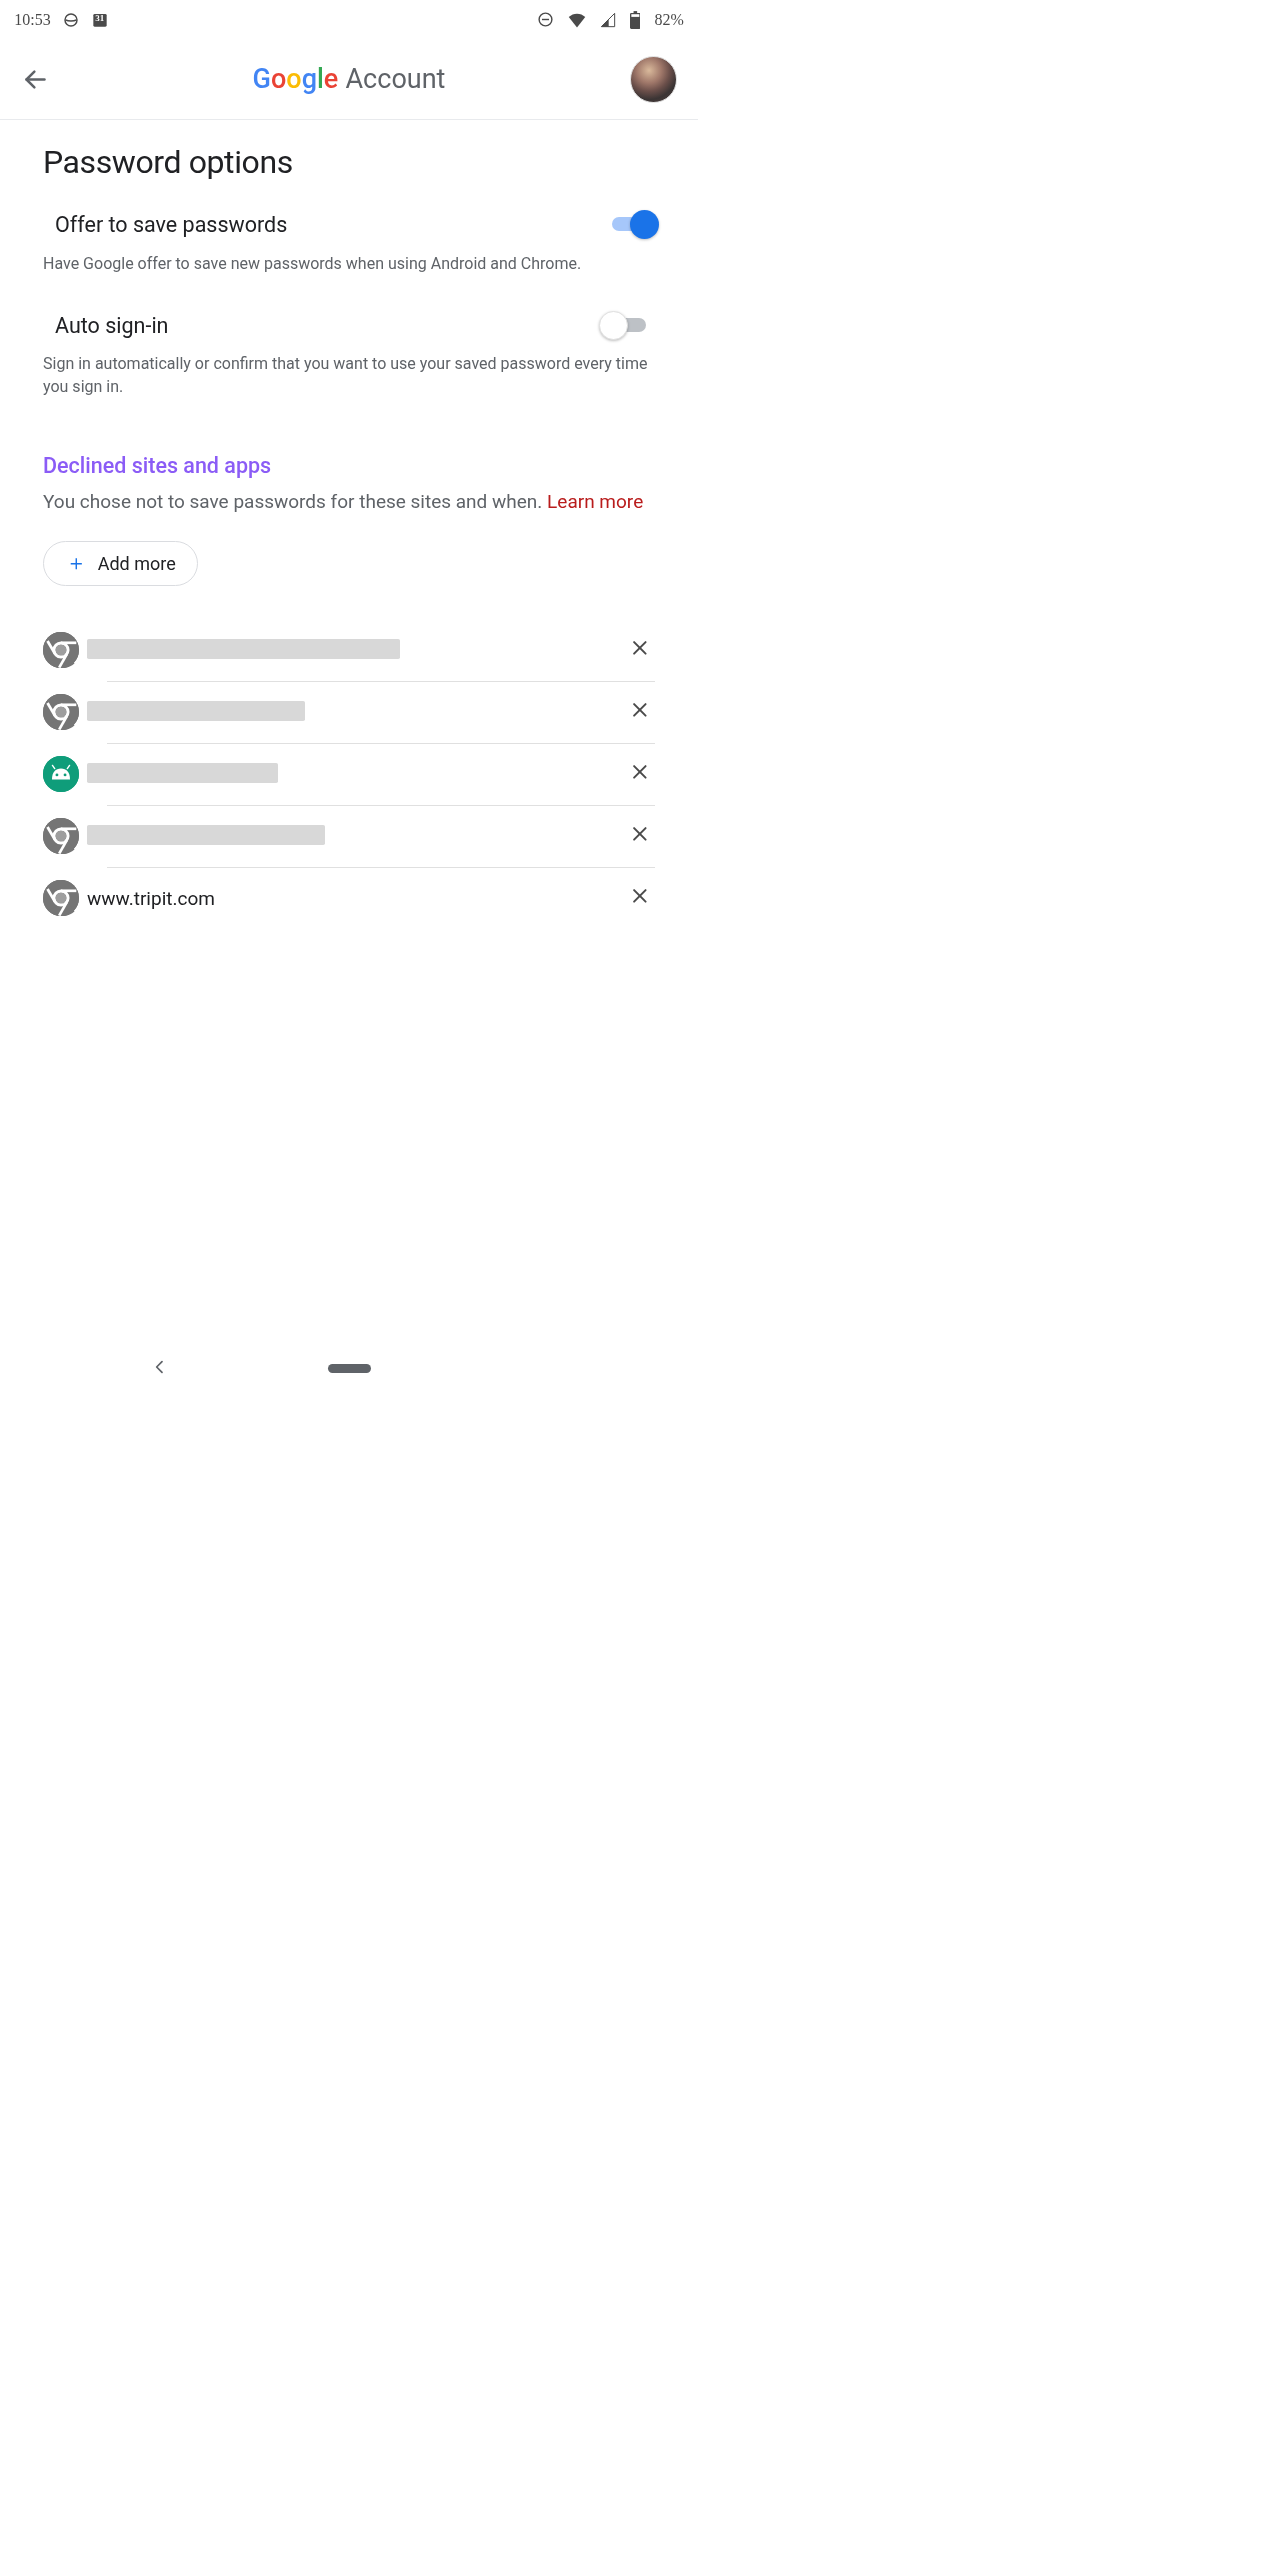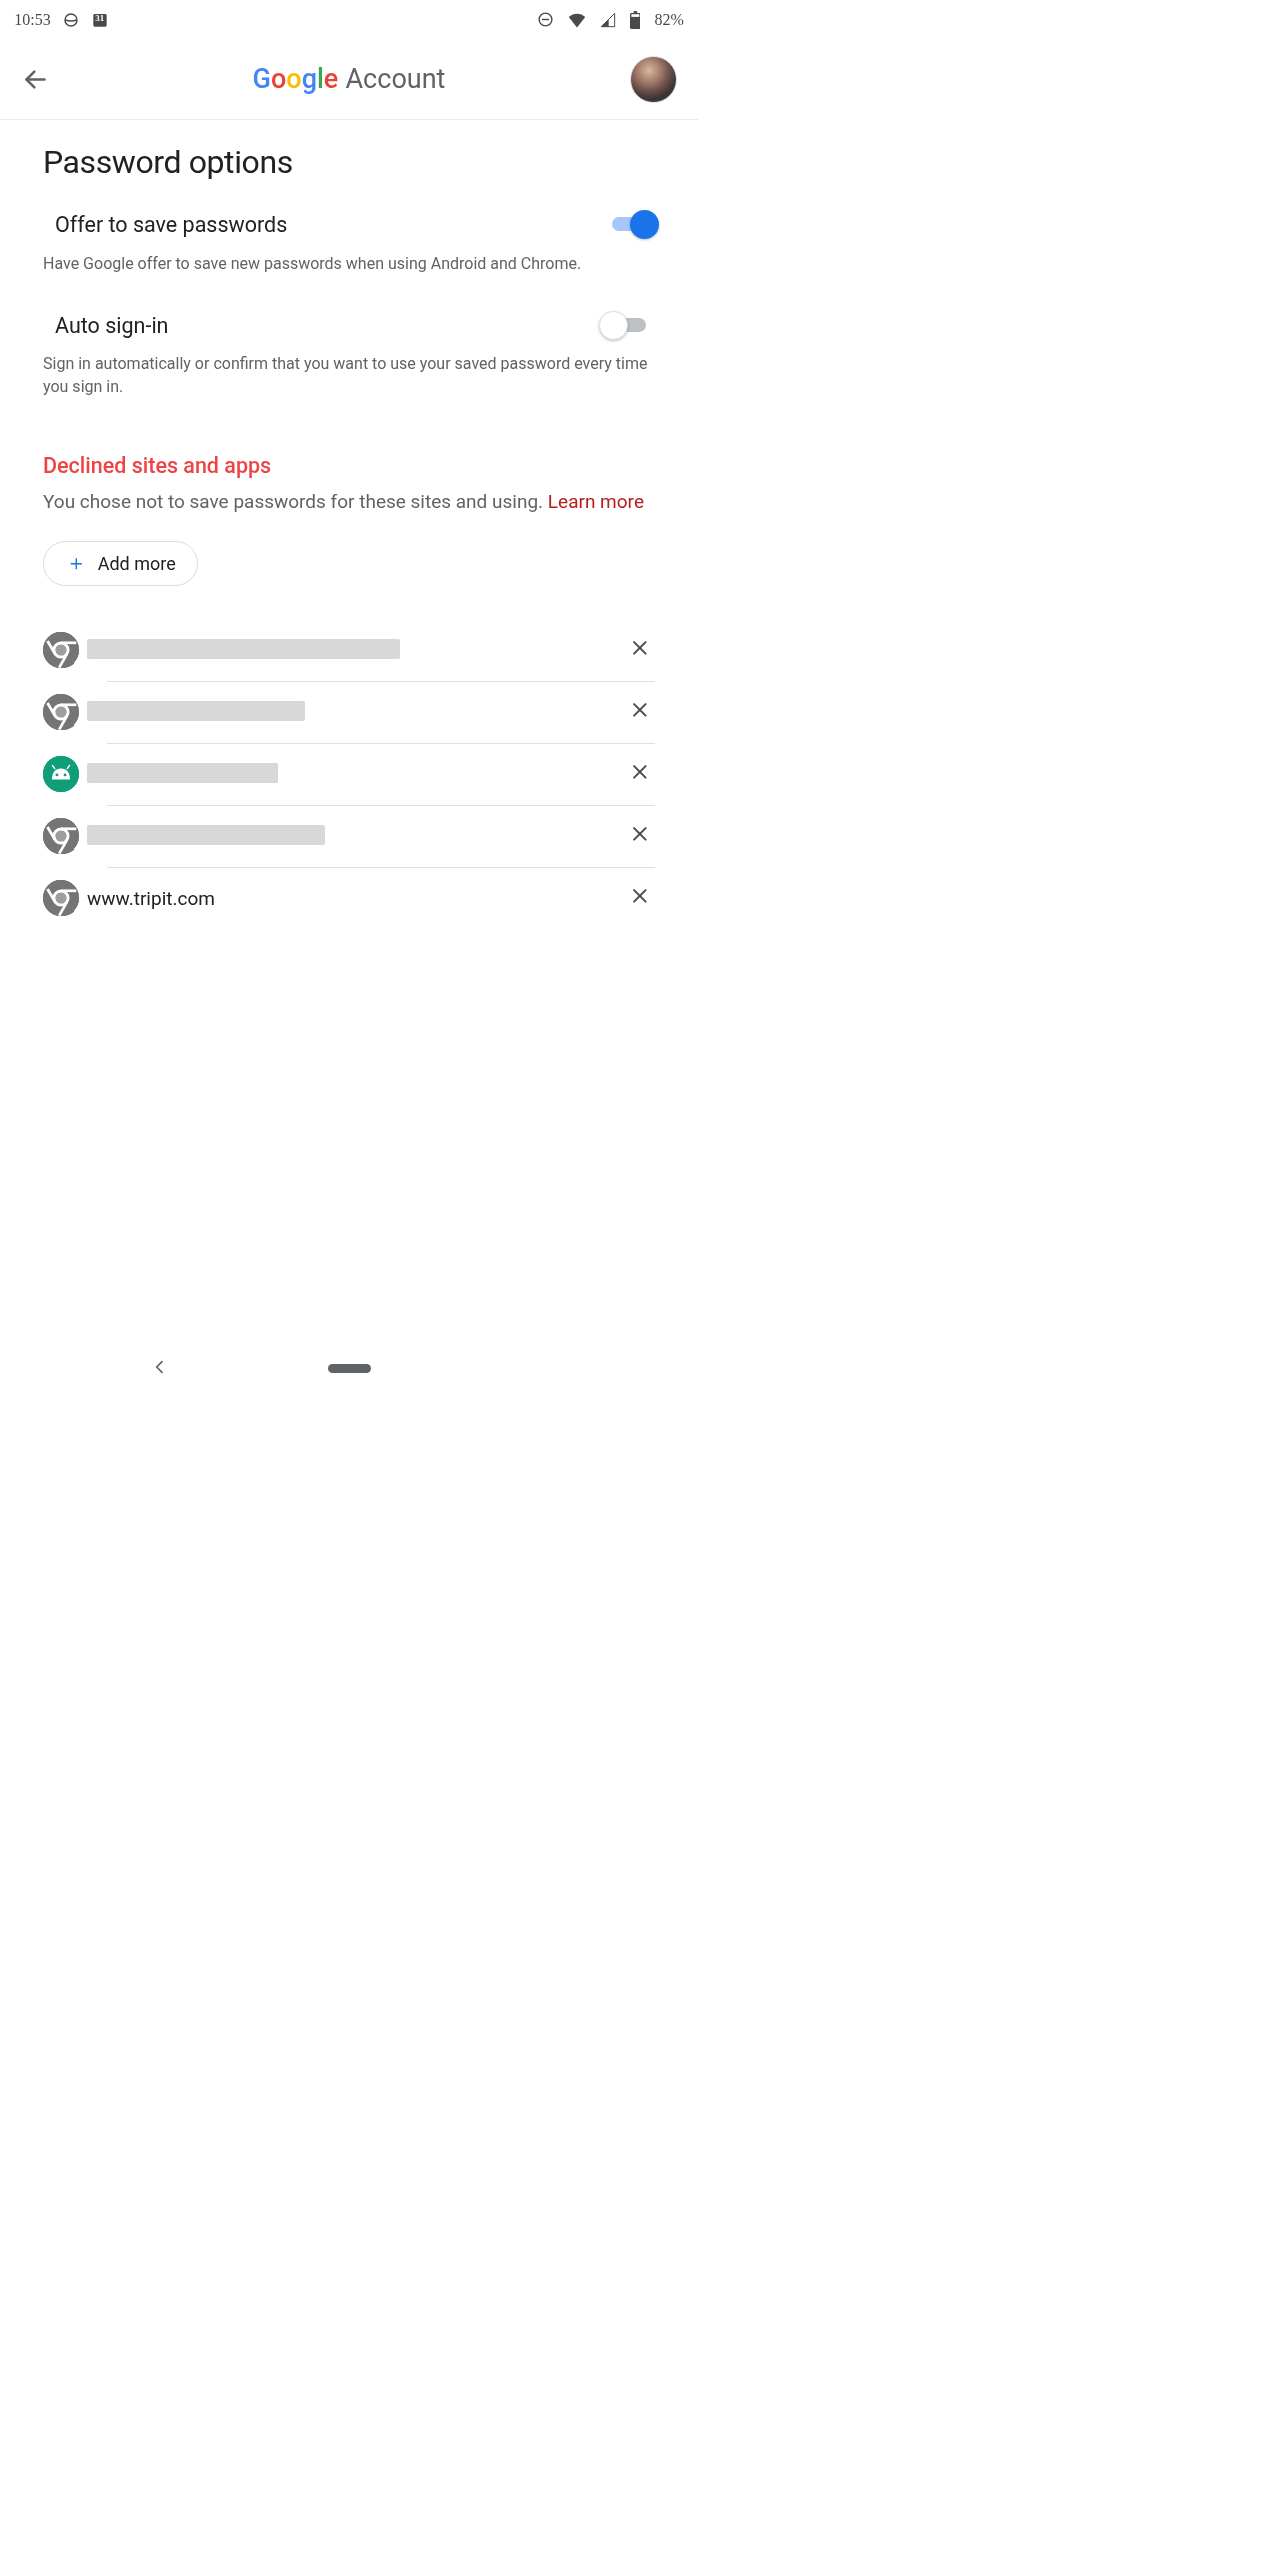--- a/index.html
+++ b/index.html
@@ -70,21 +70,21 @@
     .toggle { position: relative; width: 52px; height: 29px; }
     .toggle-track { width: 34px; height: 14.3px; border-radius: 7.2px; position: absolute; top: 7.2px; left: 9px; }
     .toggle-thumb { width: 29px; height: 29px; border-radius: 50%; position: absolute; top: 0; box-shadow: 0 0.9px 2.7px rgba(0,0,0,0.25); }
     .toggle.on  .toggle-track { background: #a6c7fa; }
     .toggle.on  .toggle-thumb { background: #1a73e8; right: -3.6px; }
     .toggle.off .toggle-track { background: #bdc1c6; }
     .toggle.off .toggle-thumb { background: #ffffff; left: -3.6px; border: 0.9px solid #e0e0e0; }
 
     
     .section-hdr { margin-top: 54px; }
-    .section-title { font-size: 21.5px; font-weight: 500; color: #ef4444; }
+    .section-title { font-size: 21.5px; font-weight: 500; color: #8b5cf6; }
     .section-desc  { font-size: 19px; color: #5f6368; margin-top: 10.7px; line-height: 1.45; }
     .learn-more { color: #b91c1c; text-decoration: none; }
 
     
     .add-more {
       display: inline-flex; align-items: center; gap: 10.7px;
       border: 0.9px solid #dadce0; border-radius: 25px;
       padding: 10.7px 21.5px; margin-top: 25px;
       font-size: 18px; color: #202124; cursor: pointer;
     }
@@ -200,21 +200,21 @@
         <div class="toggle-track"></div>
           <div class="toggle-thumb"></div>
       </div>
     </div>
     <div class="setting-desc">Sign in automatically or confirm that you want to use your saved password every time you sign in.</div>
   </div>
 
   <div class="section-hdr">
     <div class="section-title">Declined sites and apps</div>
     <div class="section-desc">
-      <span>You chose not to save passwords for these sites and using. </span><a href="#" class="learn-more">Learn more</a>
+      <span>You chose not to save passwords for these sites and when. </span><a href="#" class="learn-more">Learn more</a>
     </div>
     <div class="add-more">
       <span class="plus">＋</span>
       <span>Add more</span>
     </div>
   </div>
 
   <div class="site-list" id="site-list">
       <div class="site-row">
         <div class="site-icon chrome">

